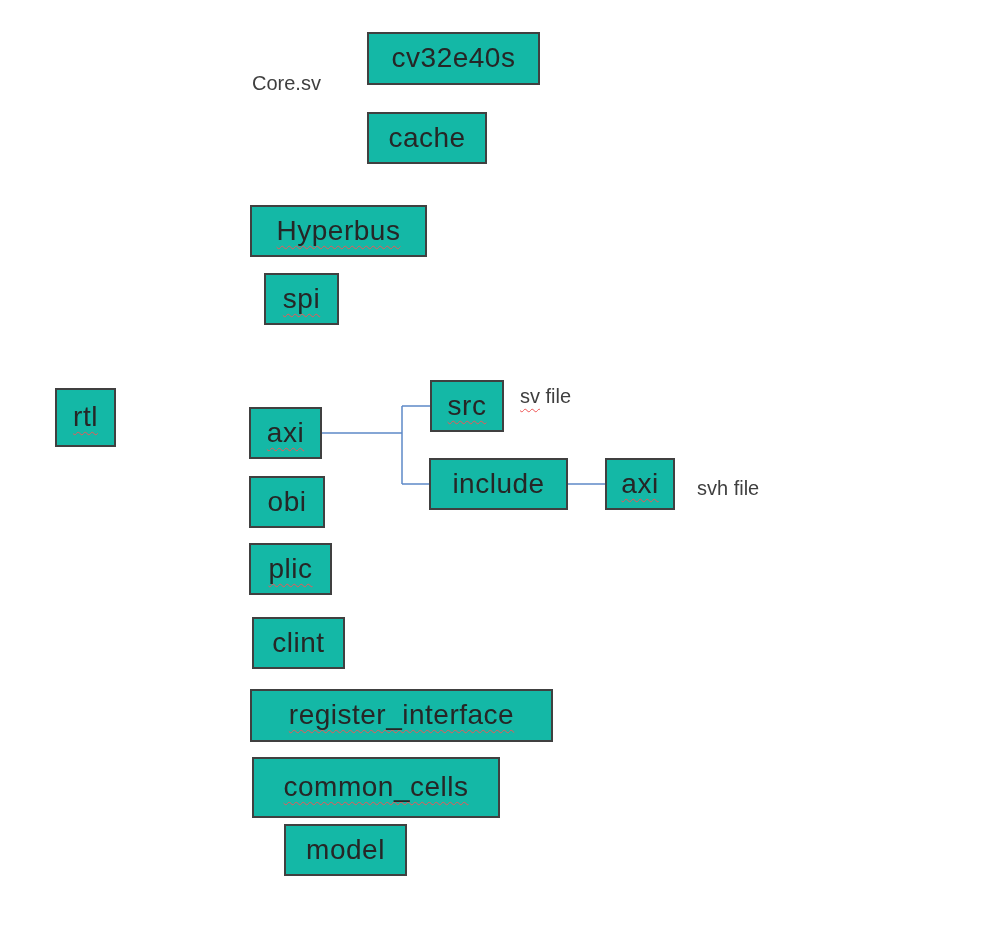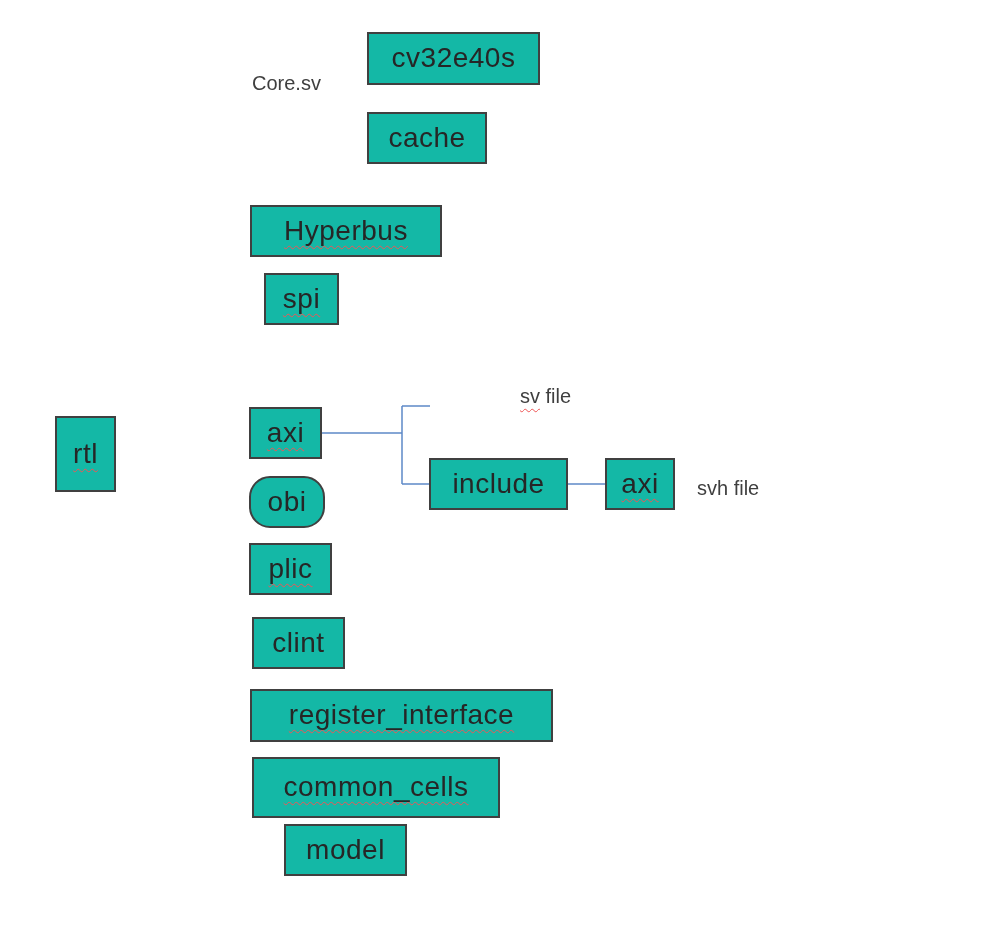--- a/index.html
+++ b/index.html
@@ -61,46 +61,46 @@
     <path fill="none" stroke-width="1.5" d="M322,433 L402,433 M402,406 L402,484 M402,406 L430,406 M402,484 L431,484" stroke="#5e89c7"></path>
     <path fill="none" stroke-width="1.5" d="M567,484 L607,484" stroke="#5e89c7"></path>
   </svg>
 
   <div class="note" style="left:252px; top:72px;">Core.sv</div>
 
   <div class="note" style="left:520px; top:385px;"><span class="mis">sv</span><span> file</span></div>
 
   <div class="note" style="left:697px; top:477px;">svh file</div>
 
-  <div class="box" style="left:55px; top:416px; width:61px; height:76px;">
+  <div class="box" style="left:55px; top:388px; width:61px; height:59px;">
     <span class="lbl mis">rtl</span>
   </div>
 
   <div class="box" style="left:367px; top:32px; width:173px; height:53px;">
     <span class="lbl">cv32e40s</span>
   </div>
 
   <div class="box" style="left:367px; top:112px; width:120px; height:52px;">
     <span class="lbl">cache</span>
   </div>
 
-  <div class="box" style="left:250px; top:205px; width:192px; height:52px;">
+  <div class="box" style="left:250px; top:205px; width:177px; height:52px;">
     <span class="lbl mis">Hyperbus</span>
   </div>
 
   <div class="box" style="left:264px; top:273px; width:75px; height:52px;">
     <span class="lbl mis">spi</span>
   </div>
 
 
   <div class="box" style="left:249px; top:407px; width:73px; height:52px;">
     <span class="lbl mis">axi</span>
   </div>
 
-  <div class="box" style="left:249px; top:476px; width:76px; height:52px;border-radius:21px;">
+  <div class="box" style="left:249px; top:476px; width:76px; height:52px;">
     <span class="lbl">obi</span>
   </div>
 
   <div class="box" style="left:249px; top:543px; width:83px; height:52px;">
     <span class="lbl mis">plic</span>
   </div>
 
   <div class="box" style="left:252px; top:617px; width:93px; height:52px;">
     <span class="lbl">clint</span>
   </div>
@@ -110,20 +110,23 @@
   </div>
 
   <div class="box" style="left:252px; top:757px; width:248px; height:61px;">
     <span class="lbl mis">common_cells</span>
   </div>
 
   <div class="box" style="left:252px; top:824px; width:123px; height:52px;margin-left:32px;">
     <span class="lbl">model</span>
   </div>
 
+  <div class="box" style="left:430px; top:380px; width:74px; height:52px;">
+    <span class="lbl mis">src</span>
+  </div>
 
   <div class="box" style="left:429px; top:458px; width:139px; height:52px;">
     <span class="lbl">include</span>
   </div>
 
   <div class="box" style="left:605px; top:458px; width:70px; height:52px;">
     <span class="lbl mis">axi</span>
   </div>
 
 </div>

